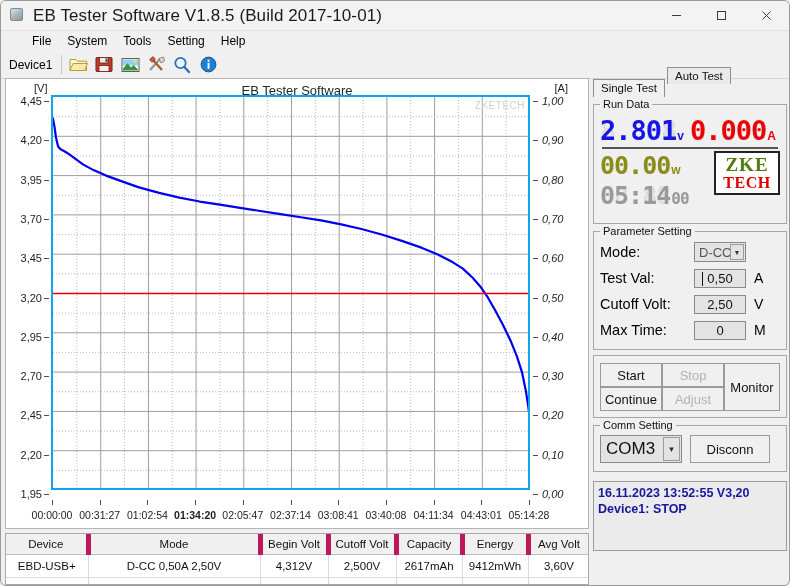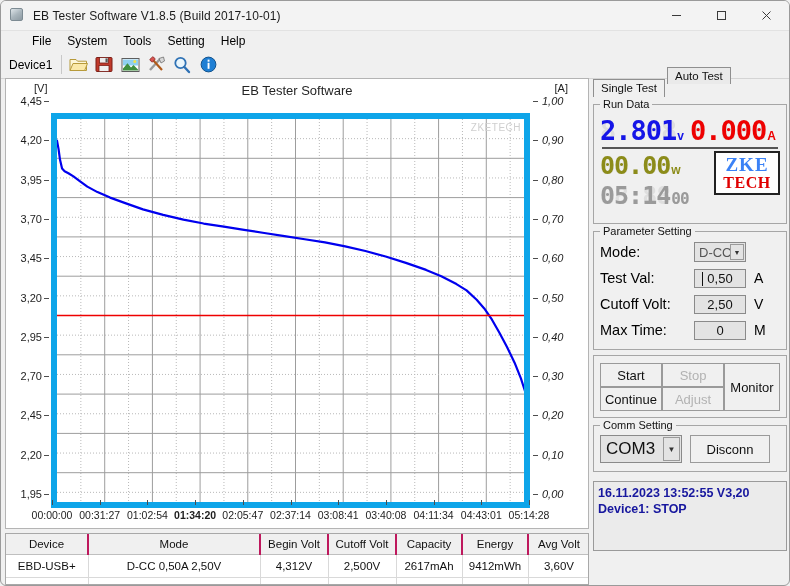--- a/index.html
+++ b/index.html
@@ -16,21 +16,21 @@
   
   .titlebar{height:29px;background:#f3f3f3;display:flex;align-items:center;
             border-bottom:1px solid #e2e2e2;position:relative;}
   .tb-icon{width:16px;height:16px;margin-left:9px;margin-right:7px;position:relative;}
   .tb-icon .cube{
     width:13px;height:13px;border-radius:2px;
     background:linear-gradient(145deg,#dfe6ea 0%, #aab6bd 50%, #8d9aa2 100%);
     border:1px solid #7d8b93;box-sizing:border-box;
     transform:rotate(0deg);
   }
-  .tb-title{font-size:12px;color:#1b1b1b;letter-spacing:0.1px;}
+  .tb-title{font-size:17px;color:#1b1b1b;letter-spacing:0.1px;}
   .wincontrols{position:absolute;right:0;top:0;height:29px;display:flex;}
   .wc{width:45px;height:29px;display:flex;align-items:center;justify-content:center;
       color:#3a3a3a;font-size:11px;}
   .wc svg{display:block;}
 
   
   .menubar{height:20px;background:#f0f0f0;display:flex;align-items:center;padding-left:23px;}
   .menuitem{font-size:12px;color:#000;padding:1px 8px 2px 8px;}
 
   
@@ -45,43 +45,43 @@
   .content{position:absolute;left:0;top:77px;right:0;bottom:0;}
 
   
   .chartpanel{position:absolute;left:4px;top:0;width:584px;height:451px;
               background:#fff;border:1px solid #b4b4b4;box-sizing:border-box;}
   .chart-title{position:absolute;top:4px;left:0;width:100%;text-align:center;
                font-size:13px;color:#262626;}
   .axis-unit-l{position:absolute;left:28px;top:3px;font-size:11px;color:#222;}
   .axis-unit-r{position:absolute;right:20px;top:3px;font-size:11px;color:#222;}
 
-  .plot{position:absolute;left:45px;top:34px;width:479px;height:395px;
-        border:6px solid #0ea5e9;box-sizing:border-box;background:#fff;overflow:hidden;}
+  .plot{position:absolute;left:45px;top:16px;width:479px;height:395px;
+        border:2px solid #0ea5e9;box-sizing:border-box;background:#fff;overflow:hidden;}
   .plot svg{position:absolute;left:0;top:0;}
   .watermark{position:absolute;right:3px;top:3px;font-size:10px;color:#cfcfcf;
              letter-spacing:0.5px;}
 
   .ylabels{position:absolute;left:0;top:0;width:43px;height:438px;}
   .ylab{position:absolute;right:7px;font-size:11px;color:#1d1d1d;
         transform:translateY(-50%);white-space:nowrap;}
   .ylabels-r{position:absolute;left:527px;top:0;width:56px;height:438px;}
   .ylab-r{position:absolute;left:9px;font-size:11px;color:#1d1d1d;
           transform:translateY(-50%);white-space:nowrap;font-style:italic;}
   .ytick{position:absolute;width:5px;height:1px;background:#4d4d4d;}
   .xlabels{position:absolute;left:0;top:421px;width:584px;height:26px;}
   .xlab{position:absolute;font-size:10.5px;color:#1d1d1d;transform:translateX(-50%);white-space:nowrap;}
   .xtick{position:absolute;top:0;width:1px;height:5px;background:#4d4d4d;}
 
   
   .tablewrap{position:absolute;left:4px;top:455px;width:584px;height:52px;
              background:#fff;border:1px solid #a8a8a8;box-sizing:border-box;overflow:hidden;}
   table.grid{border-collapse:collapse;width:100%;table-layout:fixed;}
   table.grid th{
-    background:#f0f0f0;border-right:2px solid #be185d;border-bottom:1px solid #bfbfbf;
+    background:#f0f0f0;border-right:5px solid #be185d;border-bottom:1px solid #bfbfbf;
     font-weight:normal;font-size:11.5px;color:#111;height:20px;padding:0 2px;
     text-align:center;overflow:hidden;white-space:nowrap;
   }
   table.grid td{
     border-right:1px solid #d9d9d9;border-bottom:1px solid #d9d9d9;
     font-size:11.5px;color:#111;height:22px;padding:0 2px;text-align:center;
     overflow:hidden;white-space:nowrap;background:#fff;
   }
 
   
@@ -104,21 +104,21 @@
   .seg{font-family:"DejaVu Sans Mono", monospace;font-weight:bold;letter-spacing:-1px;}
   .segdigits{position:relative;display:inline-block;}
   .segghost{color:#dedede;}
   .segfront{position:absolute;left:0;top:0;}
   .unit{font-size:12px;font-weight:bold;margin-left:1px;}
   .hr-line{height:2px;background:#555;margin:1px 2px 2px 2px;}
 
   .zke{width:66px;height:44px;border:2px solid #222;background:#fff;
        display:flex;flex-direction:column;align-items:center;justify-content:center;
        box-sizing:border-box;}
-  .zke .z1{color:#3b82f6;font-weight:bold;font-size:19px;line-height:19px;
+  .zke .z1{color:#4d7c0f;font-weight:bold;font-size:19px;line-height:19px;
            font-family:"Liberation Serif", serif;letter-spacing:1px;}
   .zke .z2{color:#e00000;font-weight:bold;font-size:16px;line-height:17px;
            font-family:"Liberation Serif", serif;letter-spacing:0.5px;}
 
   
   .prow{display:flex;align-items:center;height:26px;}
   .plabel{width:94px;font-size:14.5px;color:#000;text-align:left;}
   .pfield{width:52px;height:19px;background:#e3e3e3;border:1px solid #8a8a8a;
           box-sizing:border-box;font-size:13px;color:#111;display:flex;align-items:center;
           justify-content:center;position:relative;}

